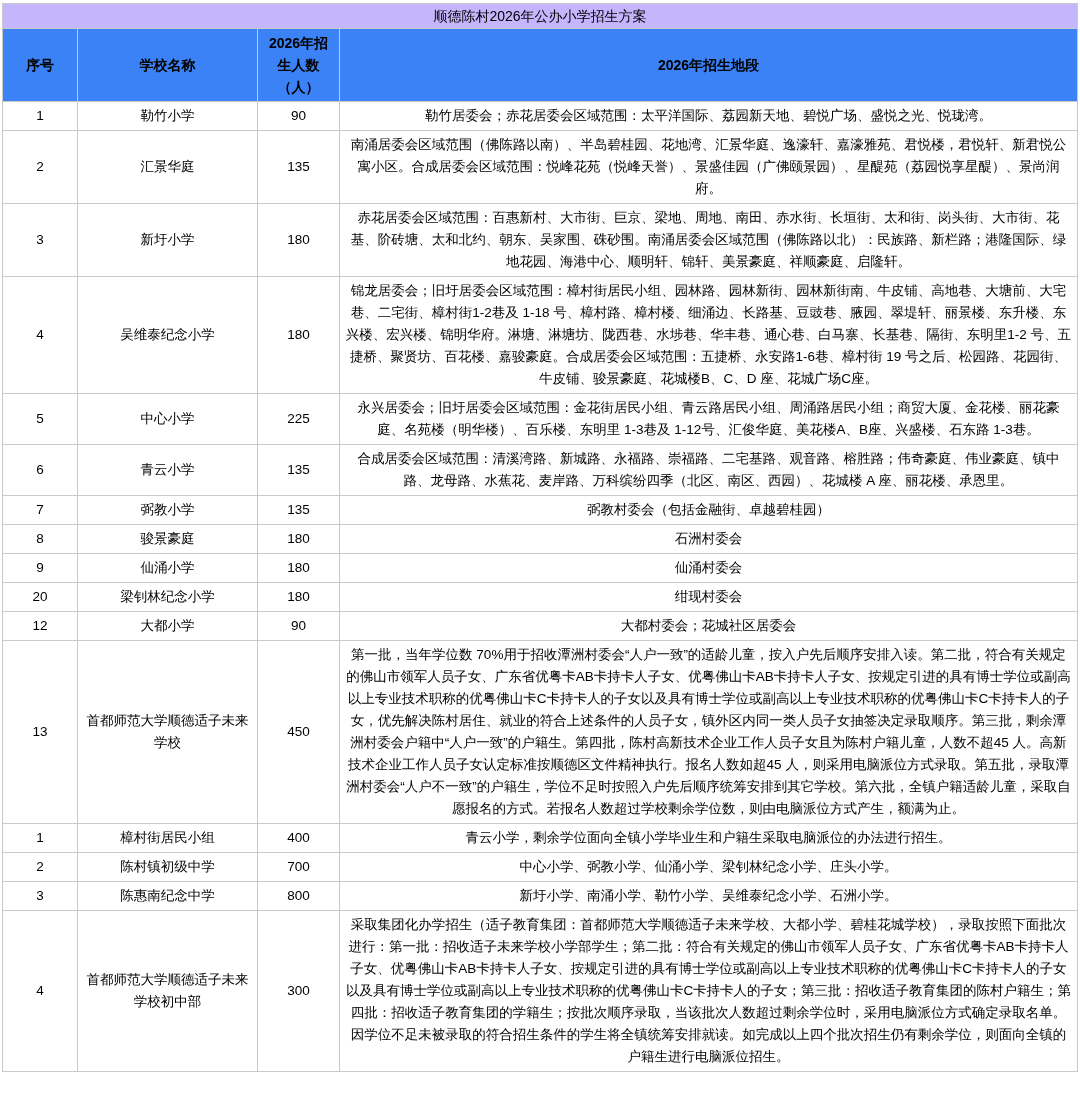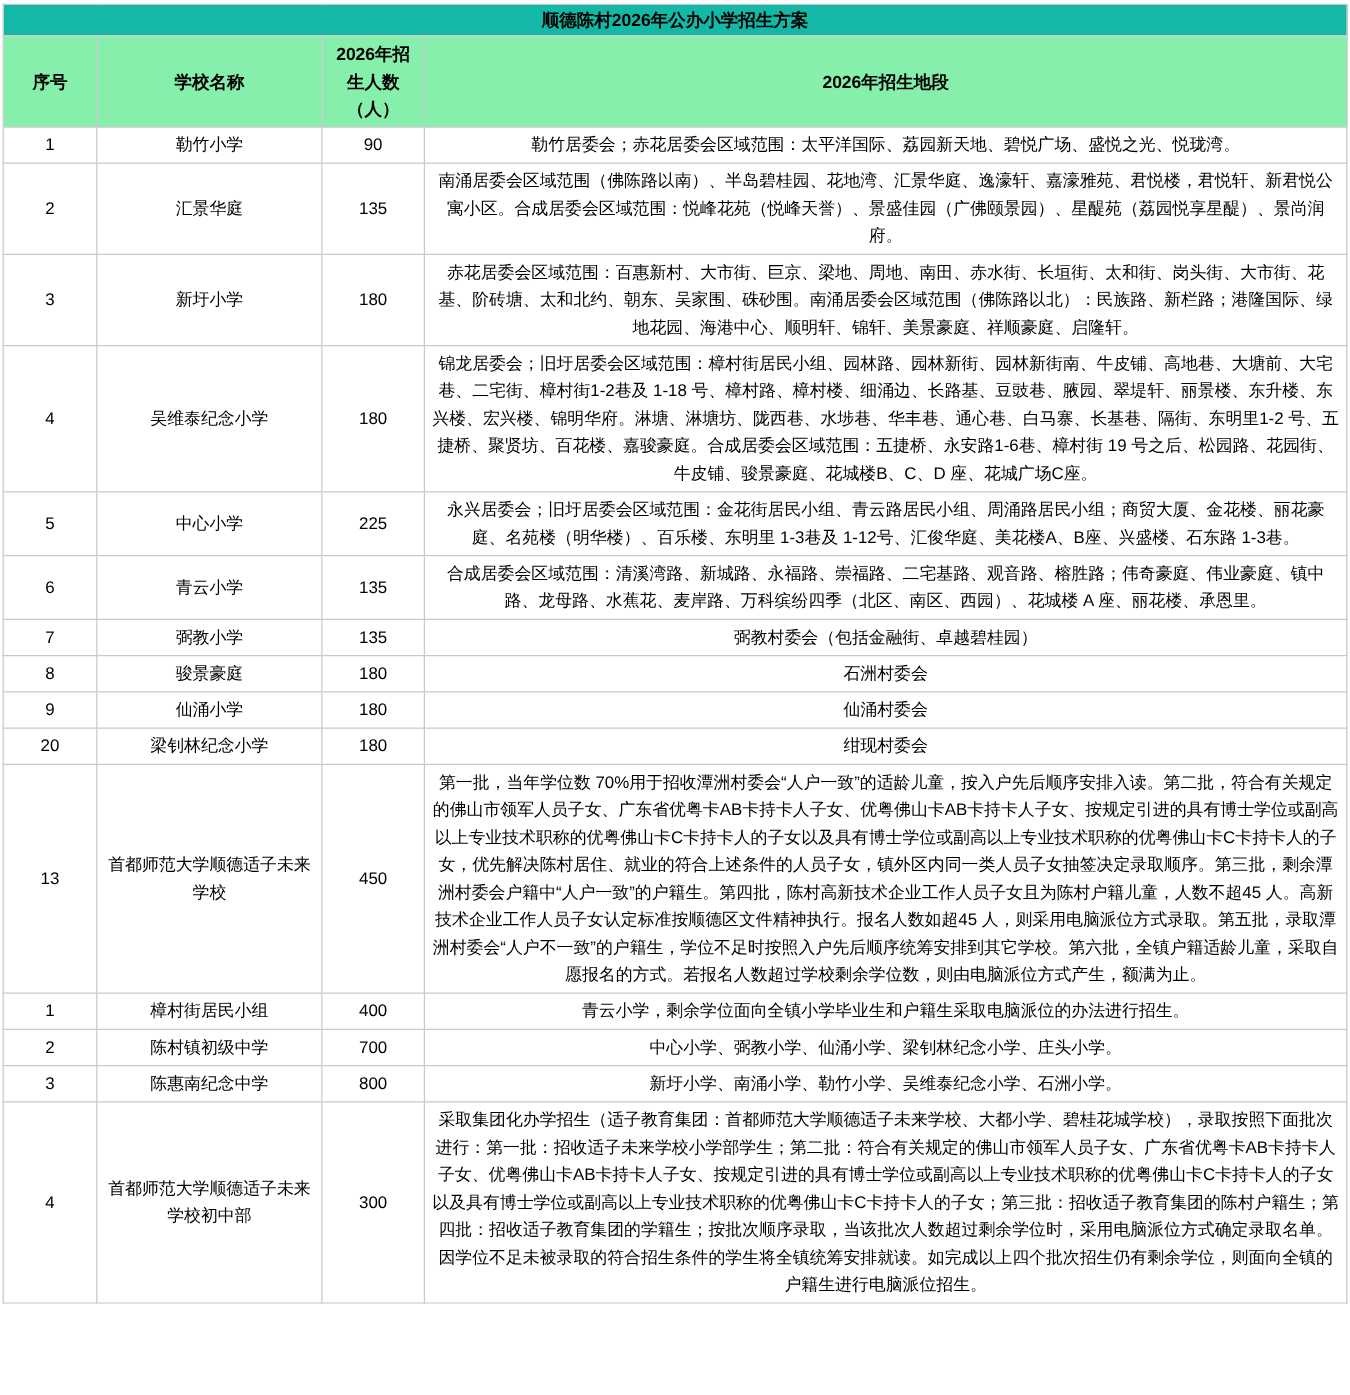--- a/index.html
+++ b/index.html
@@ -22,28 +22,28 @@
     border: 1px solid #c9c9c9;
     text-align: center;
     vertical-align: middle;
     font-size: 13.5px;
     line-height: 22px;
     padding: 3px 5px;
     box-sizing: border-box;
     word-break: break-all;
   }
   tr.title-row td {
-    background: #14b8a6;
-    font-weight: bold;
+    background: #c4b5fd;
+    font-weight: normal;
     font-size: 14px;
     height: 24px;
     padding: 1px 4px;
   }
   tr.header-row td {
-    background: #86efac;
+    background: #3b82f6;
     font-weight: bold;
     font-size: 14px;
     height: 64px;
   }
   td.zone { padding: 3px 7px; }
   td.num, td.school { font-size: 13.5px; }
 </style>
 </head>
 <body>
 
@@ -119,20 +119,26 @@
           <td class="num">180</td>
           <td class="zone">仙涌村委会</td>
         </tr>
         <tr>
           <td class="num">20</td>
           <td class="school">梁钊林纪念小学</td>
           <td class="num">180</td>
           <td class="zone">绀现村委会</td>
         </tr>
         <tr>
+          <td class="num">12</td>
+          <td class="school">大都小学</td>
+          <td class="num">90</td>
+          <td class="zone">大都村委会；花城社区居委会</td>
+        </tr>
+        <tr>
           <td class="num">13</td>
           <td class="school">首都师范大学顺德适子未来学校</td>
           <td class="num">450</td>
           <td class="zone">第一批，当年学位数 70%用于招收潭洲村委会“人户一致”的适龄儿童，按入户先后顺序安排入读。第二批，符合有关规定的佛山市领军人员子女、广东省优粤卡AB卡持卡人子女、优粤佛山卡AB卡持卡人子女、按规定引进的具有博士学位或副高以上专业技术职称的优粤佛山卡C卡持卡人的子女以及具有博士学位或副高以上专业技术职称的优粤佛山卡C卡持卡人的子女，优先解决陈村居住、就业的符合上述条件的人员子女，镇外区内同一类人员子女抽签决定录取顺序。第三批，剩余潭洲村委会户籍中“人户一致”的户籍生。第四批，陈村高新技术企业工作人员子女且为陈村户籍儿童，人数不超45 人。高新技术企业工作人员子女认定标准按顺德区文件精神执行。报名人数如超45 人，则采用电脑派位方式录取。第五批，录取潭洲村委会“人户不一致”的户籍生，学位不足时按照入户先后顺序统筹安排到其它学校。第六批，全镇户籍适龄儿童，采取自愿报名的方式。若报名人数超过学校剩余学位数，则由电脑派位方式产生，额满为止。</td>
         </tr>
         <tr>
           <td class="num">1</td>
           <td class="school">樟村街居民小组</td>
           <td class="num">400</td>
           <td class="zone">青云小学，剩余学位面向全镇小学毕业生和户籍生采取电脑派位的办法进行招生。</td>

